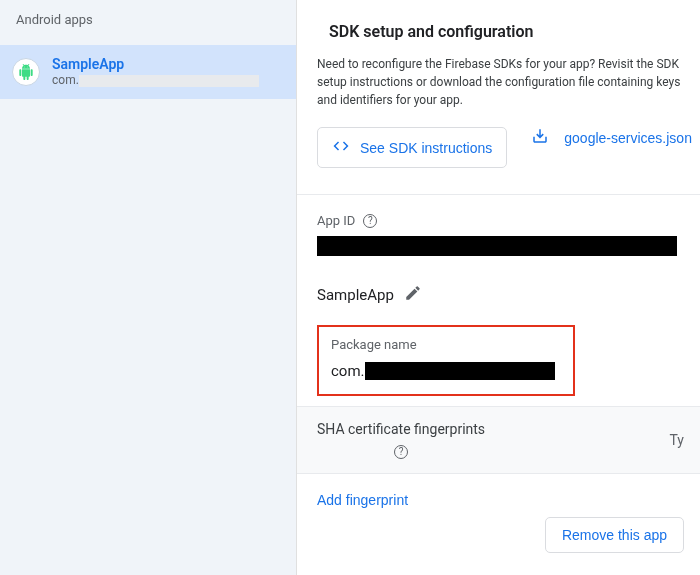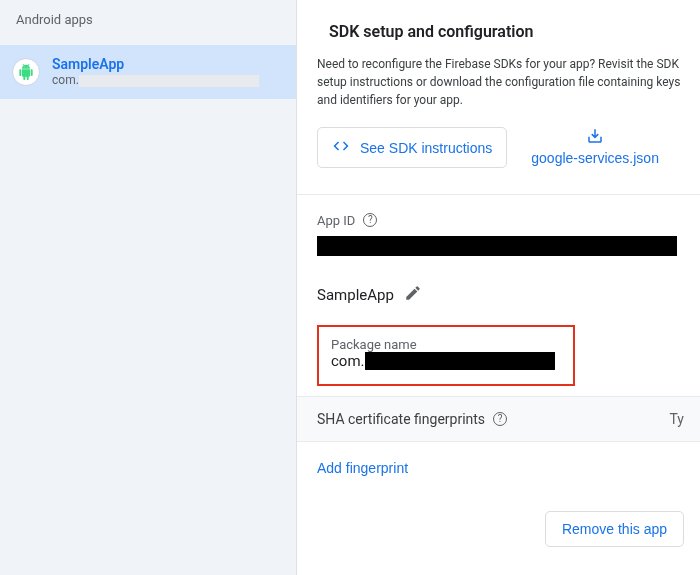--- a/index.html
+++ b/index.html
@@ -91,77 +91,76 @@
     }
     .text-btn {
       color: #1a73e8;
       font-weight: 500;
       font-size: 14px;
       background: none;
       border: none;
       cursor: pointer;
       display: inline-flex;
       align-items: center;
-      gap: 2px;
-      flex-direction: column;
+      gap: 15px;
     }
     .hr { border-top: 1px solid #e8eaed; margin: 0 -20px 0 -20px; }
     .field-block { padding: 18px 0 6px; }
     .field-label {
       font-size: 13px;
       color: #5f6368;
       display: flex;
-      align-items: flex-start;
+      align-items: center;
       gap: 8px;
       margin-bottom: 8px;
     }
     .redacted-bar {
       background: #000;
       height: 20px;
       width: 360px;
     }
     .nickname-row { display: flex; align-items: center; gap: 10px; padding: 4px 0 14px; }
     .nickname-value { font-size: 15px; color: #202124; }
     .pkg-box {
       border: 2px solid #e3311b;
       padding: 10px 12px 14px;
       width: 258px;
       margin-bottom: 8px;
     }
-    .pkg-label { font-size: 13px; color: #5f6368; }
+    .pkg-label { font-size: 13px; color: #5f6368; margin-bottom: 10px; }
     .pkg-row { display: flex; align-items: center; gap: 0; }
     .pkg-prefix { font-size: 15px; color: #202124; }
     .pkg-mask { background:#000; height:18px; width: 190px; display:inline-block; }
     .sha-row {
       background: #f8f9fa;
       border-top: 1px solid #e8eaed;
       border-bottom: 1px solid #e8eaed;
       padding: 14px 0 14px 20px;
       margin: 10px 0 0 -20px;
       display: flex;
       align-items: center;
       justify-content: space-between;
       font-size: 14px;
       color: #3c4043;
     }
-    .sha-left { display: flex; align-items: center; gap: 8px; }
+    .sha-left { display: flex; align-items: center; gap: 8px; flex-direction: column; }
     .sha-type { color: #5f6368; padding-right: 16px; }
     .add-fp {
       color: #1a73e8;
       font-weight: 500;
       font-size: 14px;
       background: none;
       border: none;
       cursor: pointer;
       text-align: left;
       padding: 18px 0 0 0;
     }
     .footer {
       position: absolute;
-      bottom: 28px;
+      bottom: 22px;
       right: 16px;
     }
     .remove-btn {
       border: 1px solid #dadce0;
       border-radius: 5px;
       padding: 9px 16px;
       color: #1a73e8;
       font-weight: 500;
       font-size: 14px;
       background: #fff;

